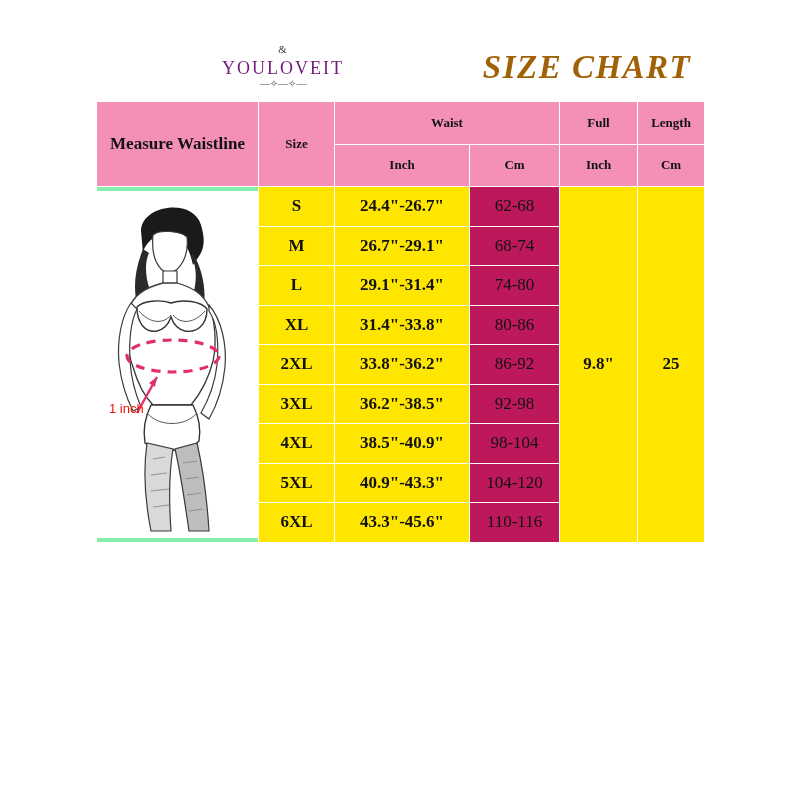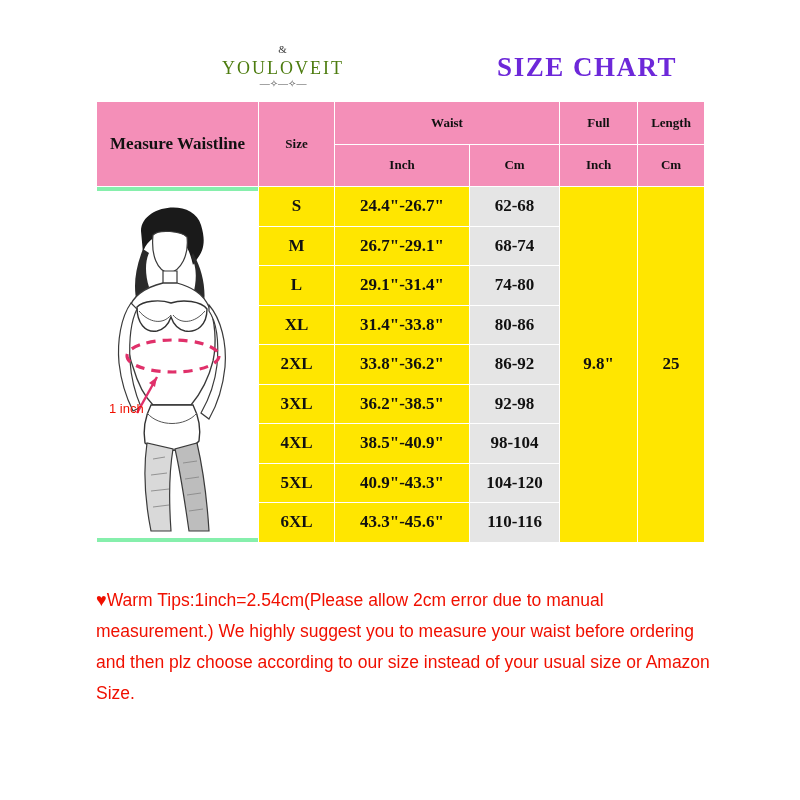--- a/index.html
+++ b/index.html
@@ -52,36 +52,37 @@
     font-size: 11px;
     color: #3a3a3a;
     letter-spacing: 1px;
     line-height: 10px;
     height: 14px;
   }
   .brand-name {
     font-family: "Liberation Serif", serif;
     font-size: 18px;
     letter-spacing: 2px;
-    color: #4d7c0f;
+    color: #701a75;
     line-height: 20px;
     text-align: right;
   }
   .brand-rule {
     font-size: 10px;
     color: #555;
     letter-spacing: 0px;
     line-height: 12px;
   }
   .chart-title {
-    font-size: 27px;
-    font-weight: bold;
-    color: #6d28d9;
+    font-size: 33px;
+    font-weight: bold;
+    color: #a16207;
     letter-spacing: 1.5px;
     font-family: "Liberation Serif", serif;
+    font-style: italic;
   }
   .hdr {
     background: #f48fb8;
     color: #111111;
     font-weight: bold;
     font-size: 13px;
   }
   .hdr-measure {
     font-size: 17px;
   }
@@ -107,23 +108,23 @@
     font-size: 17px;
     height: 38.5px;
   }
   .cell-inch {
     background: #ffe600;
     color: #111;
     font-weight: bold;
     font-size: 17px;
   }
   .cell-cm {
-    background: #e5e5e5;
+    background: #be185d;
     color: #111;
-    font-weight: bold;
+    font-weight: normal;
     font-size: 17px;
   }
   .cell-full, .cell-length {
     background: #ffe600;
     color: #111;
     font-weight: bold;
     font-size: 17px;
   }
   .tips {
     position: absolute;
@@ -288,17 +289,14 @@
       </tr>
       <tr>
         <td class="cell-size">6XL</td>
         <td class="cell-inch">43.3"-45.6"</td>
         <td class="cell-cm">110-116</td>
       </tr>
     </tbody>
       </table>
   </div>
 
-  <div class="tips">
-    <span class="heart">♥</span><span>Warm Tips:1inch=2.54cm(Please allow 2cm error due to manual measurement.) We highly suggest you to measure your waist before ordering and then plz choose according to our size instead of your usual size or Amazon Size.</span>
-  </div>
 
 </div>
 
 </body></html>

